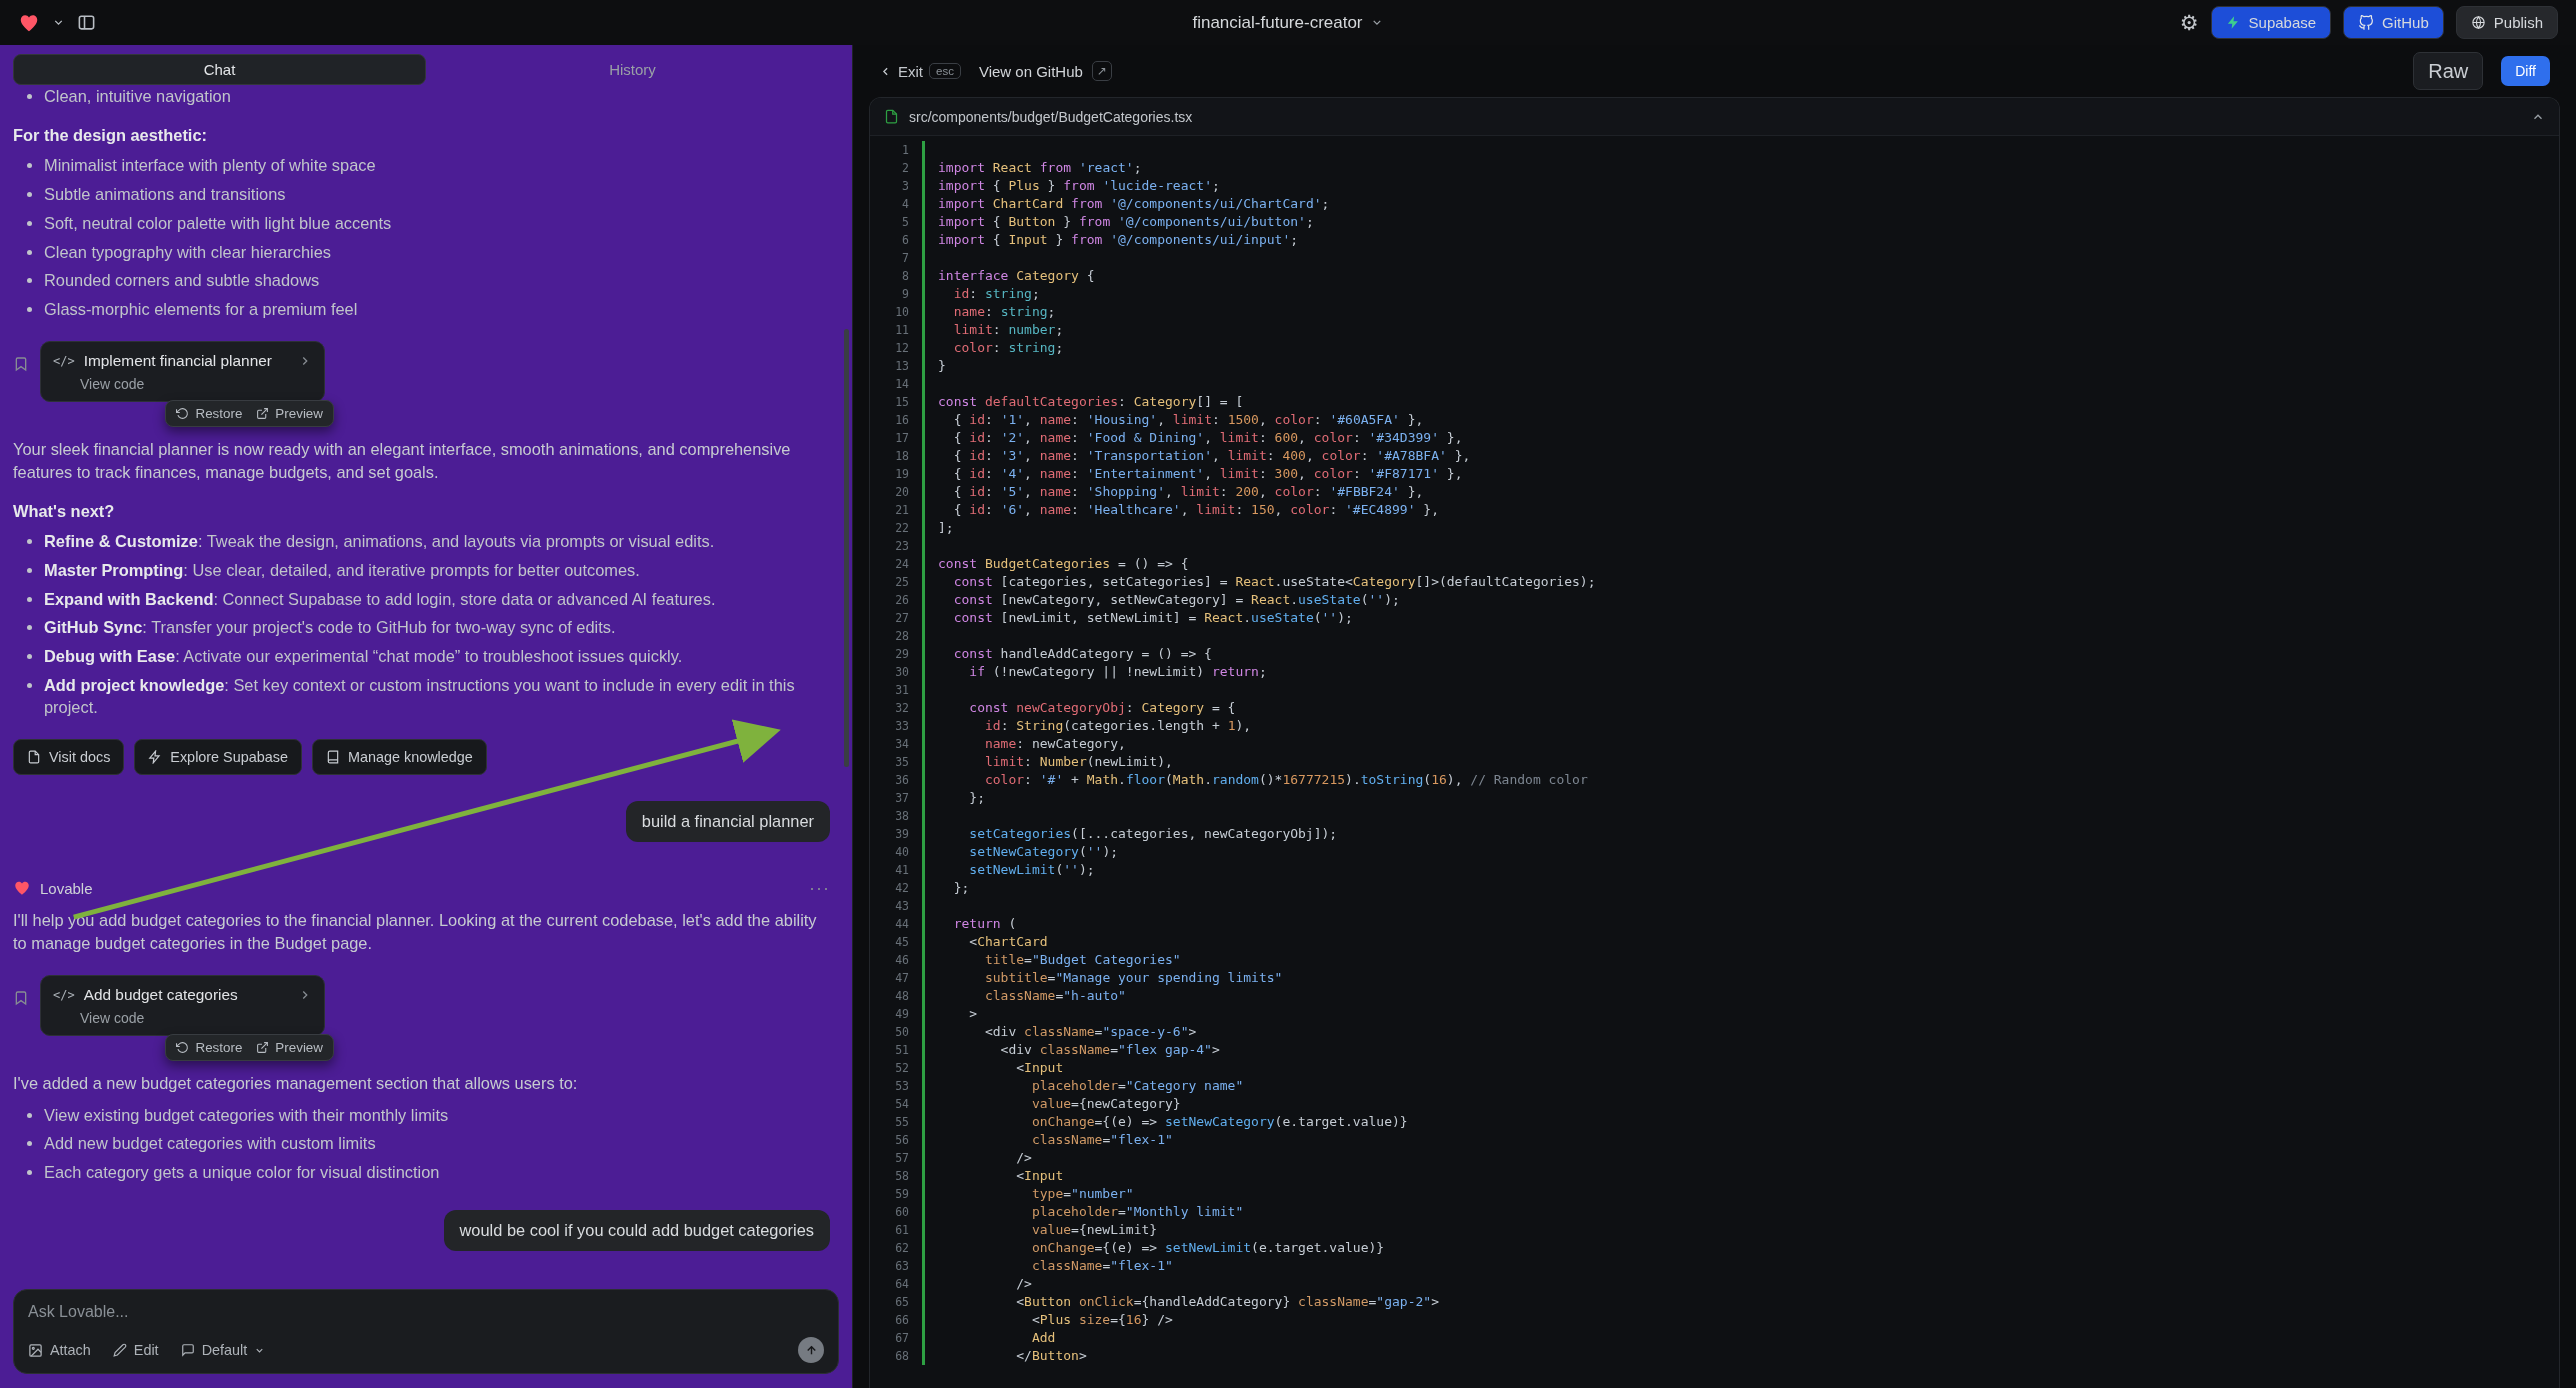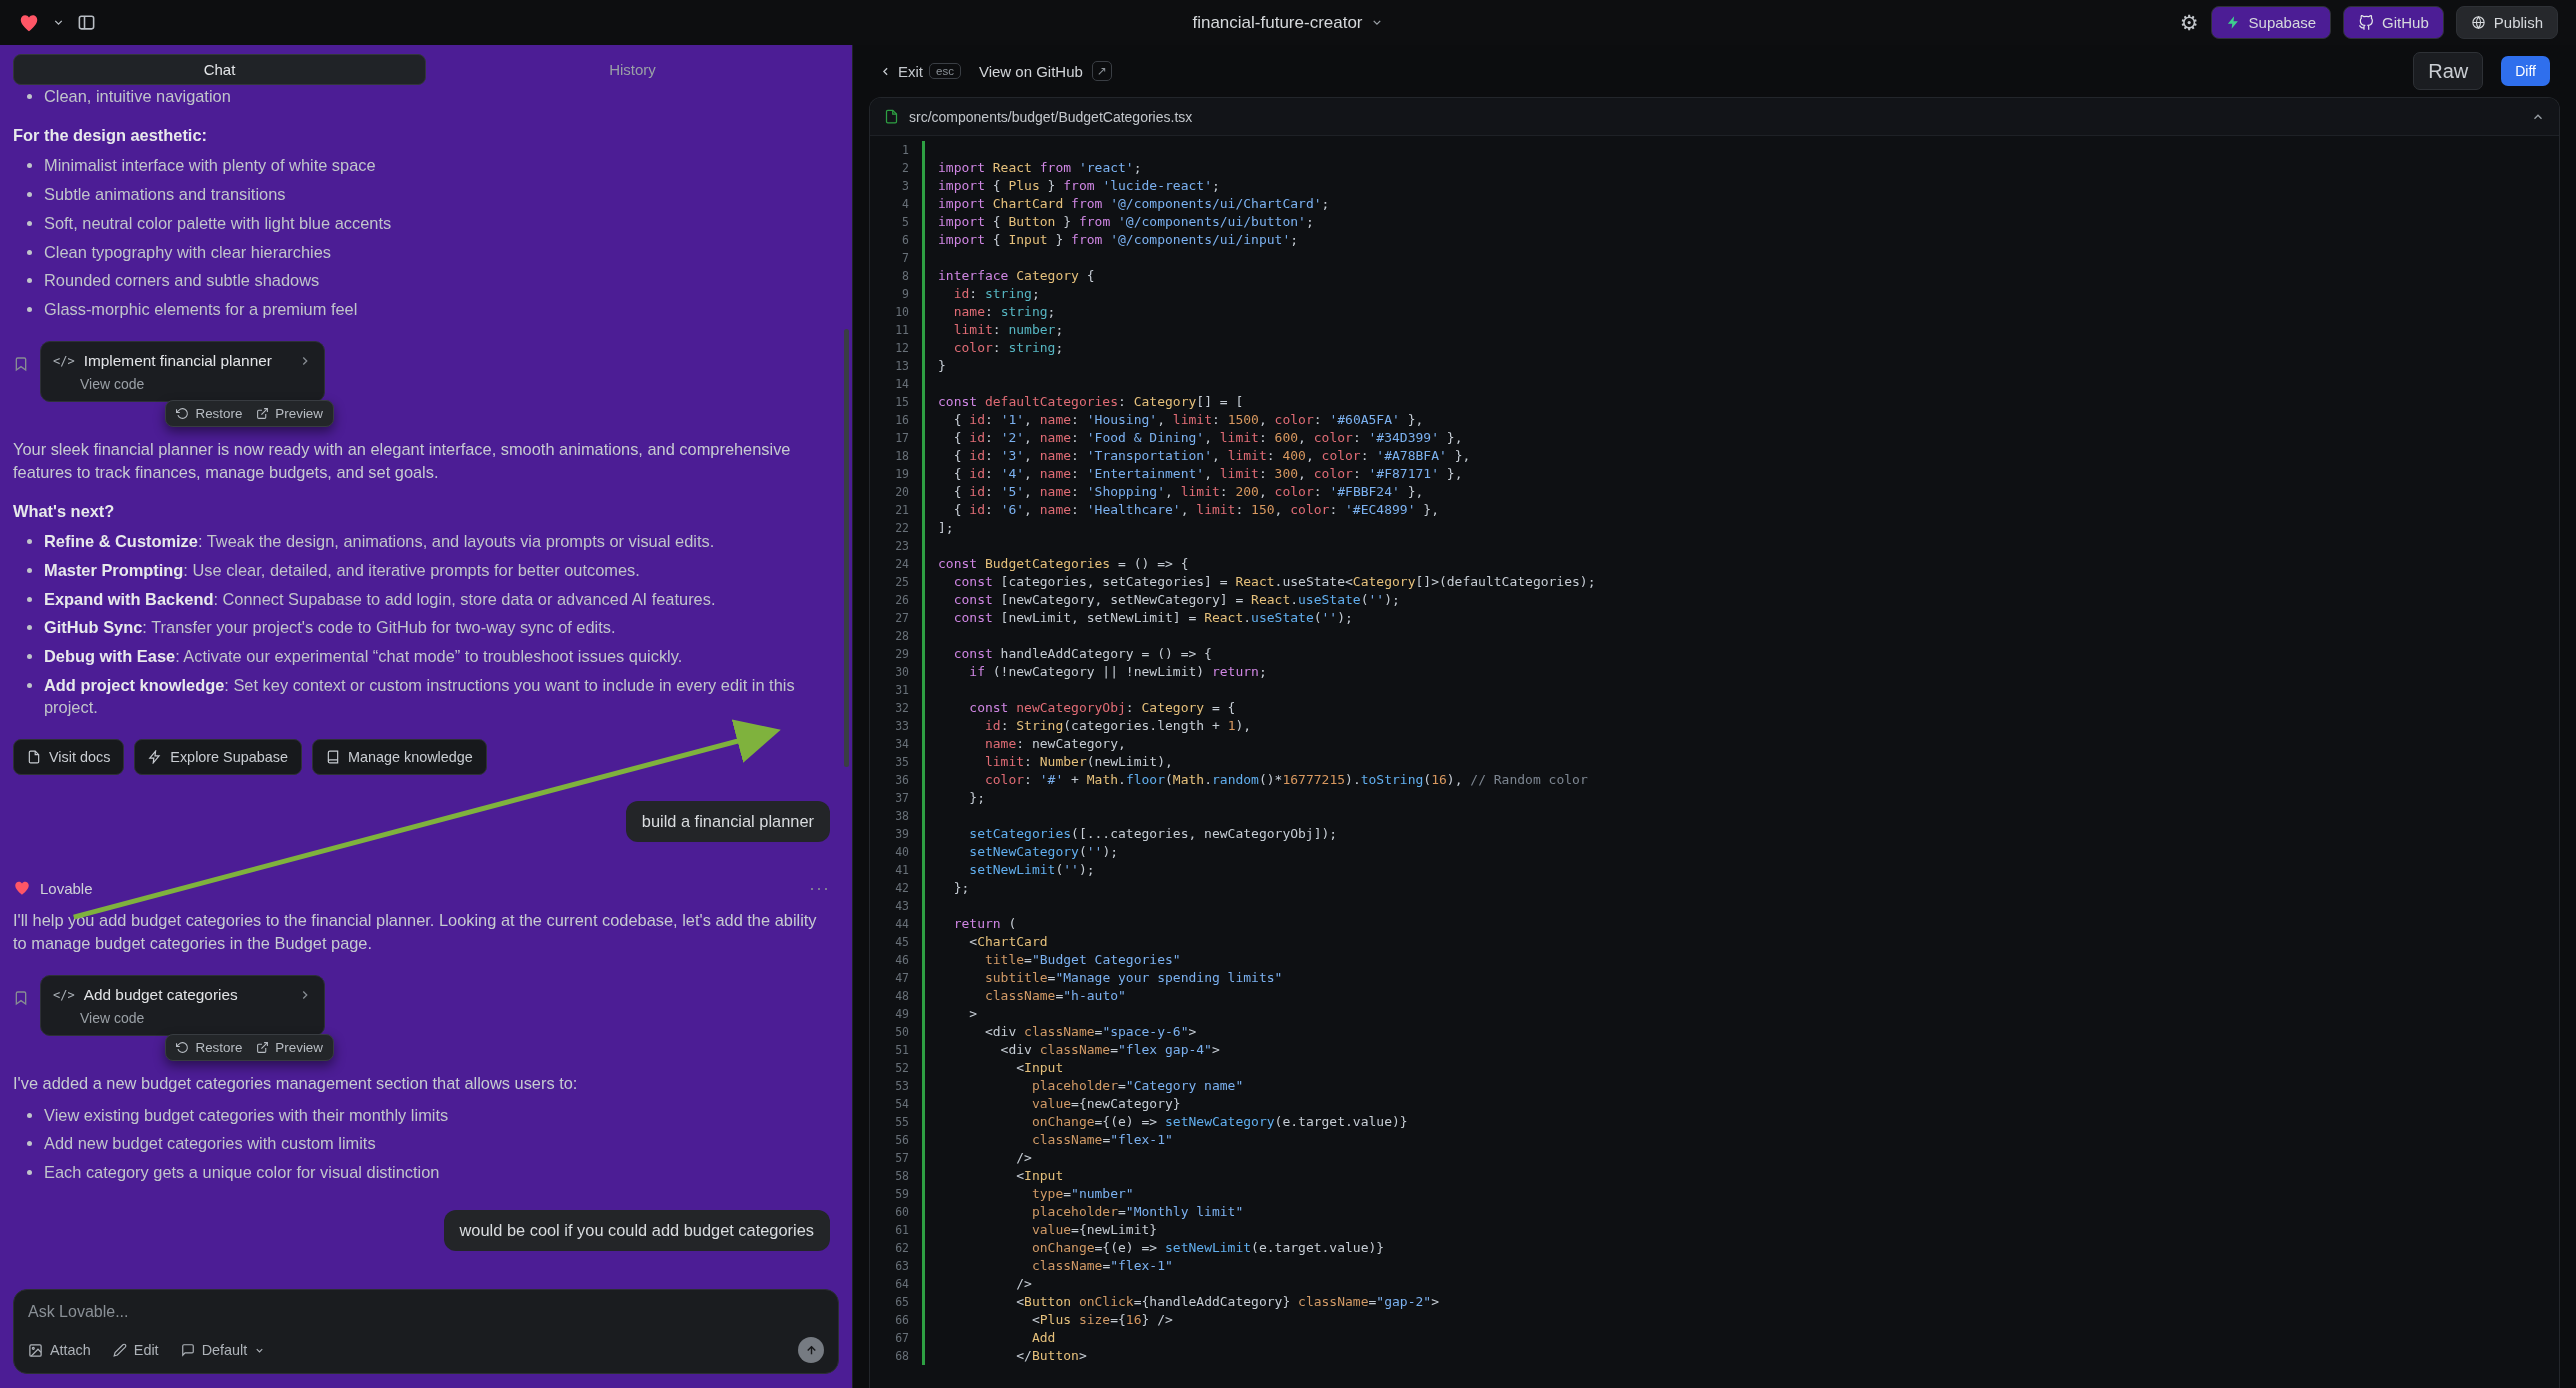--- a/index.html
+++ b/index.html
@@ -8,21 +8,21 @@
          font-family:"Liberation Sans", sans-serif; overflow:hidden; }
 
   
   .topbar { height:45px; display:flex; align-items:center; padding:0 18px; position:relative; background:#0d0e10; }
   .tb-left { display:flex; align-items:center; gap:12px; }
   .icon-btn { display:flex; align-items:center; justify-content:center; color:#b9bec4; cursor:pointer; background:none; border:none; }
   .tb-center { position:absolute; left:50%; transform:translateX(-50%); display:flex; align-items:center; gap:8px;
                font-size:17px; color:#d5d8db; cursor:pointer; }
   .tb-right { margin-left:auto; display:flex; align-items:center; gap:12px; }
   .gear { font-size:21px; color:#c2c6cb; line-height:1; cursor:pointer; }
-  .btn { display:flex; align-items:center; gap:8px; background:#4c1d95; border:1px solid #2e3136; border-radius:8px;
+  .btn { display:flex; align-items:center; gap:8px; background:#1d4ed8; border:1px solid #2e3136; border-radius:8px;
          height:33px; padding:0 14px; font-size:15px; color:#d6d9dd; cursor:pointer; }
   .btn.publish { background:#26282c; }
 
   
   .main { display:flex; height:1343px; }
   .chat-panel { width:853px; flex:none; display:flex; flex-direction:column; background:#4c1d95;
                 border-right:1px solid #1f2226; position:relative; }
   .code-panel { flex:1; display:flex; flex-direction:column; background:#0c0d0f; min-width:0; }
 
   

